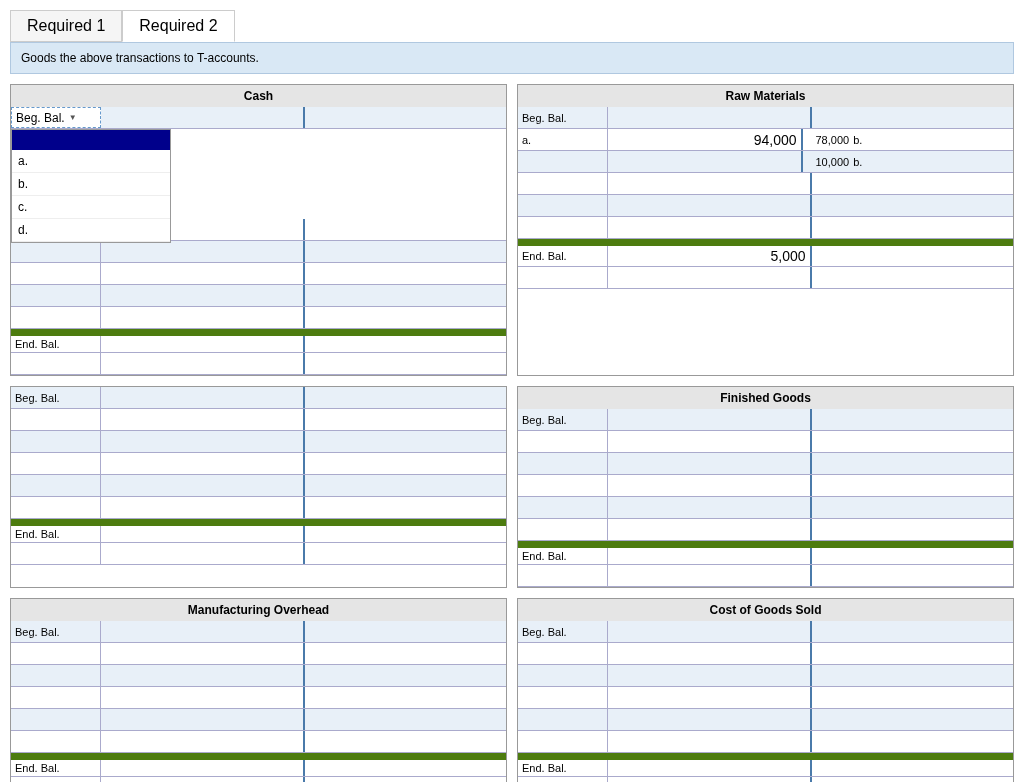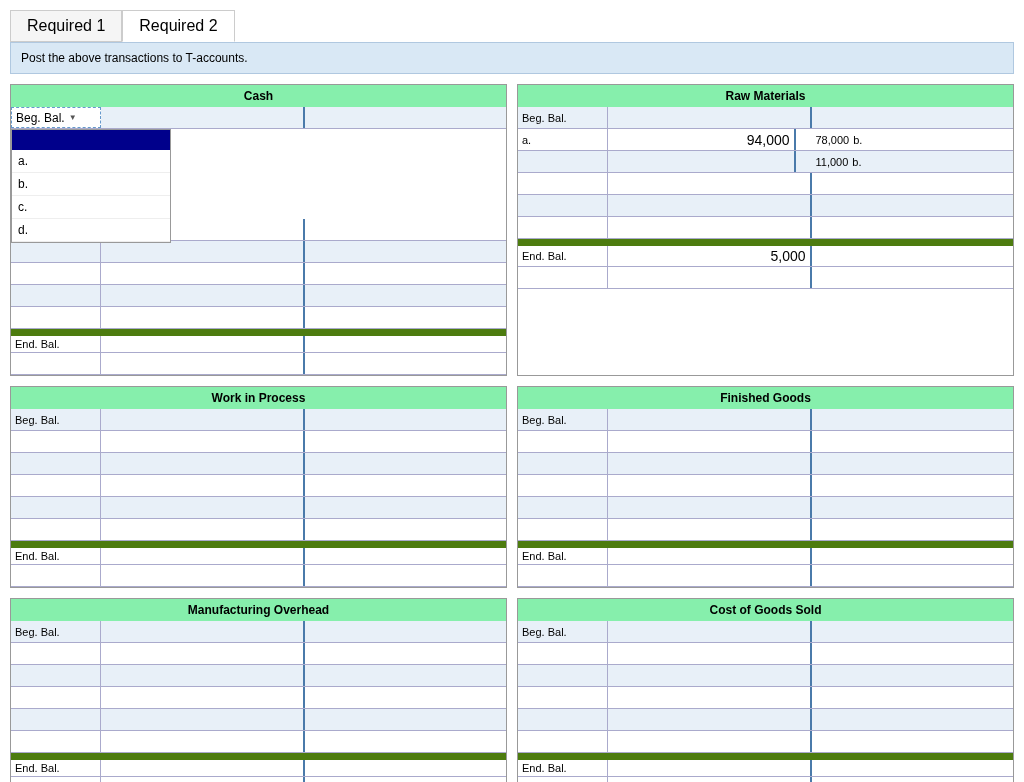--- a/index.html
+++ b/index.html
@@ -45,21 +45,21 @@
       grid-template-columns: 1fr 1fr;
       gap: 10px;
     }
 
     .t-account {
       border: 1px solid #999;
       position: relative;
     }
 
     .t-account-header {
-      background: #86efac;
+      background: #e5e5e5;
       text-align: center;
       font-weight: bold;
       padding: 4px;
       font-size: 12px;
     }
 
     .t-account-body {
       position: relative;
     }
 
@@ -95,21 +95,21 @@
       flex: 1;
       padding: 2px 4px;
       font-size: 11px;
       display: flex;
       align-items: center;
       justify-content: flex-end;
     }
 
     .t-row-right-label {
       flex: 1;
-      padding: 2px 20px;
+      padding: 2px 13px;
       font-size: 11px;
       display: flex;
       align-items: center;
       justify-content: flex-start;
       gap: 4px;
     }
 
     .end-bal-row {
       display: flex;
       width: 100%;
@@ -170,21 +170,21 @@
   <div class="tabs-row">
     <div class="tab">
       <span>Required 1</span>
     </div>
     <div class="tab active">
       <span>Required 2</span>
     </div>
   </div>
 
   <div class="instructions-bar">
-    <span>Post the above transactions to T-accounts.</span>
+    <span>Goods the above transactions to T-accounts.</span>
   </div>
 
   <div class="accounts-grid">
 
     <div class="t-account">
       <div class="t-account-header">
         <span>Cash</span>
       </div>
       <div class="t-account-body" style="position:relative;">
 
@@ -259,21 +259,21 @@
           <div class="t-row-left">94,000</div>
           <div class="t-row-right-label">
               <span>78,000</span>
               <span>b.</span>
             </div>
         </div>
         <div class="t-row-double light-row">
           <div class="t-row-label"></div>
           <div class="t-row-left"></div>
           <div class="t-row-right-label">
-              <span>11,000</span>
+              <span>10,000</span>
               <span>b.</span>
             </div>
         </div>
         <div class="t-row-double">
           <div class="t-row-label"></div>
           <div class="t-row-left"></div>
           <div class="t-row-right"></div>
         </div>
         <div class="t-row-double light-row">
           <div class="t-row-label"></div>
@@ -293,23 +293,20 @@
         </div>
         <div class="t-row-double">
           <div class="t-row-label"></div>
           <div class="t-row-left"></div>
           <div class="t-row-right"></div>
         </div>
       </div>
     </div>
 
     <div class="t-account">
-      <div class="t-account-header">
-        <span>Work in Process</span>
-      </div>
       <div class="t-account-body">
         <div class="t-row-double light-row">
           <div class="t-row-label">Beg. Bal.</div>
           <div class="t-row-left"></div>
           <div class="t-row-right"></div>
         </div>
         <div class="t-row-double">
           <div class="t-row-label"></div>
           <div class="t-row-left"></div>
           <div class="t-row-right"></div>

